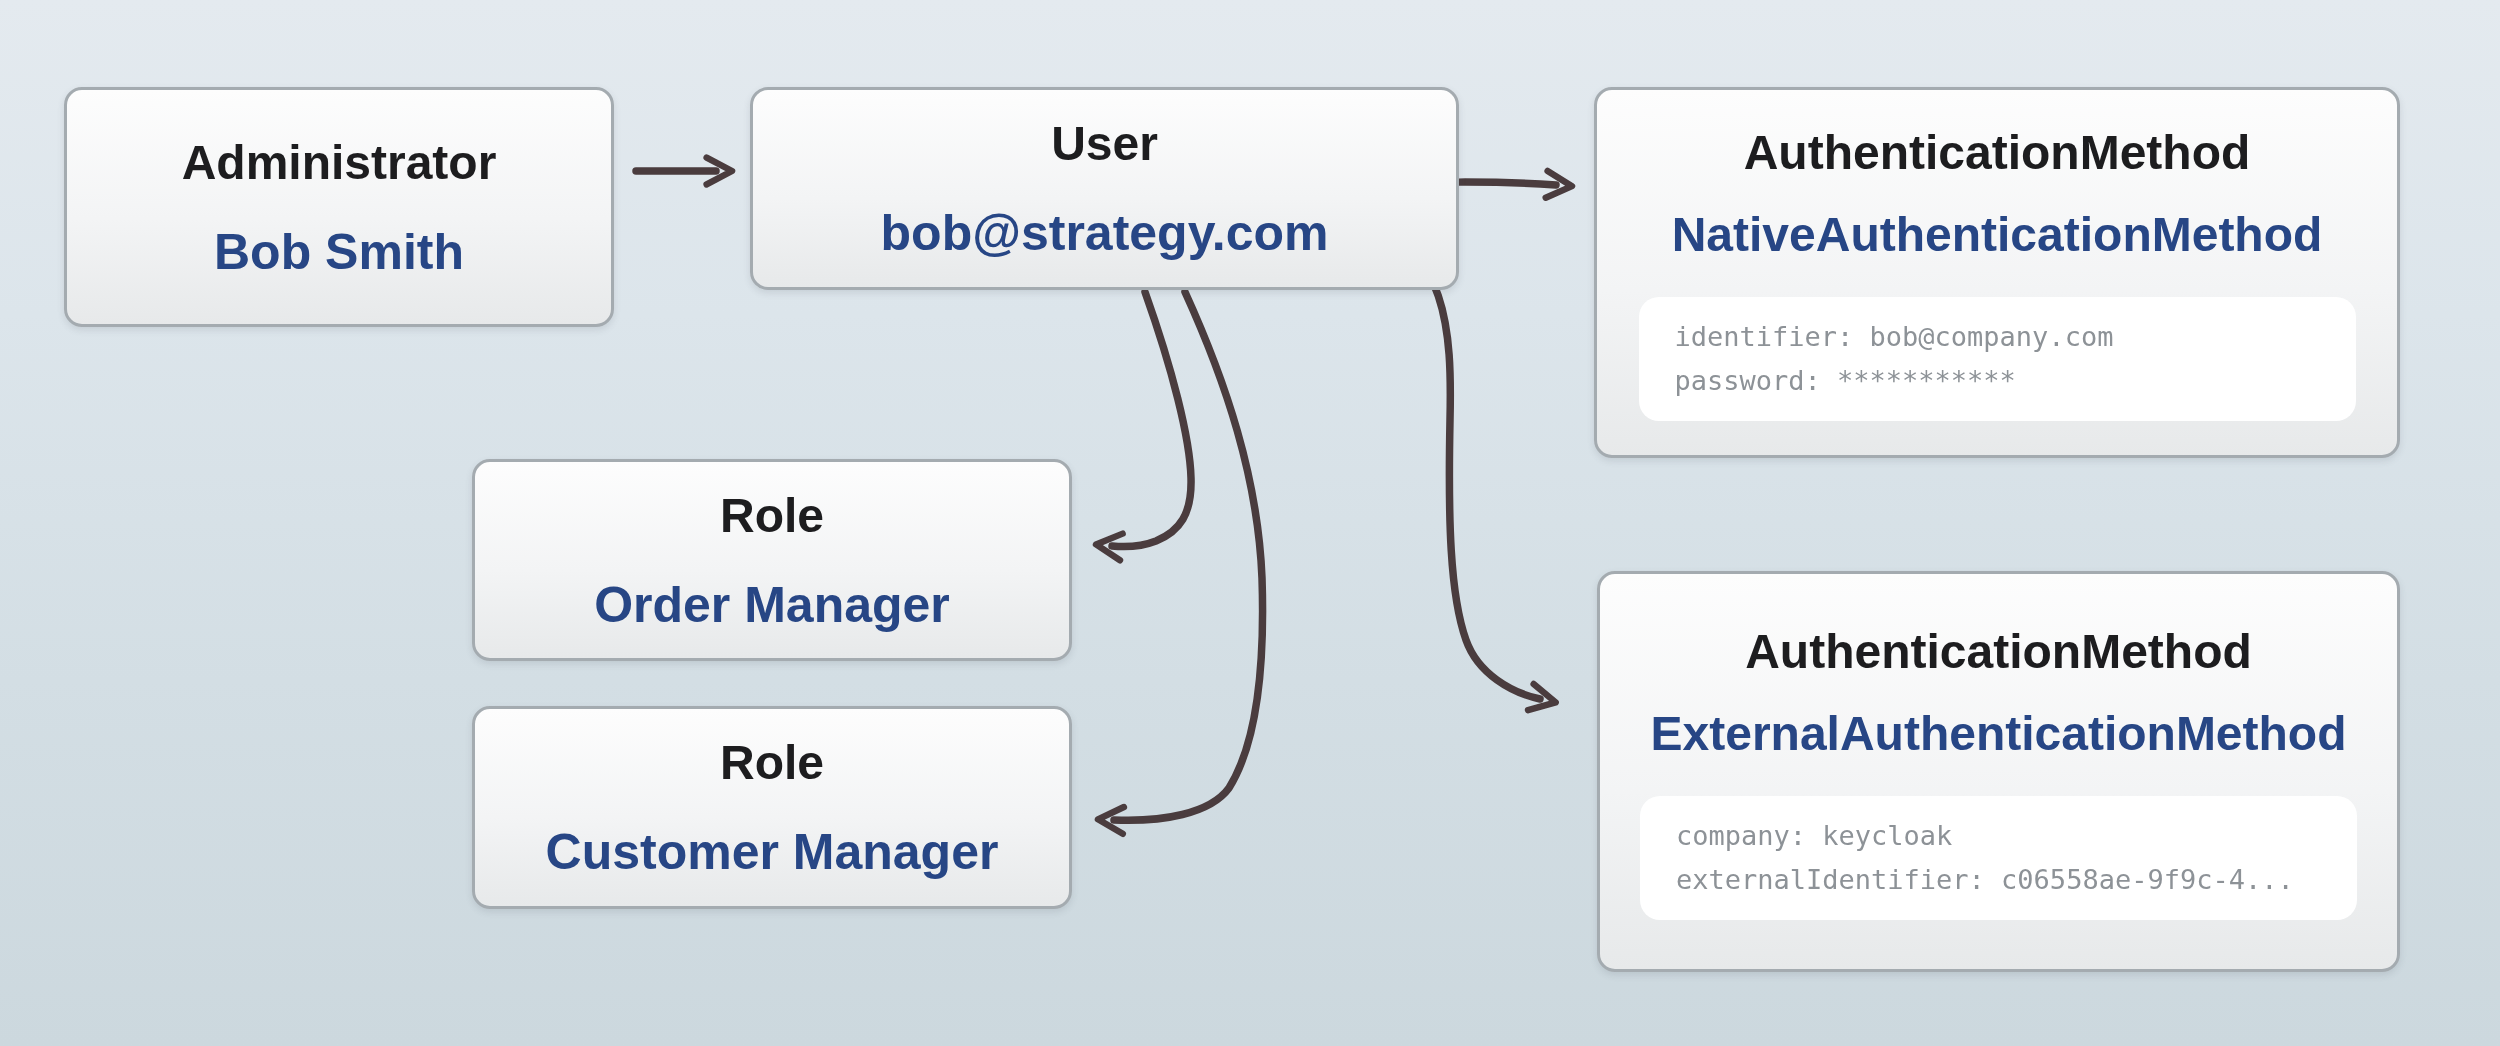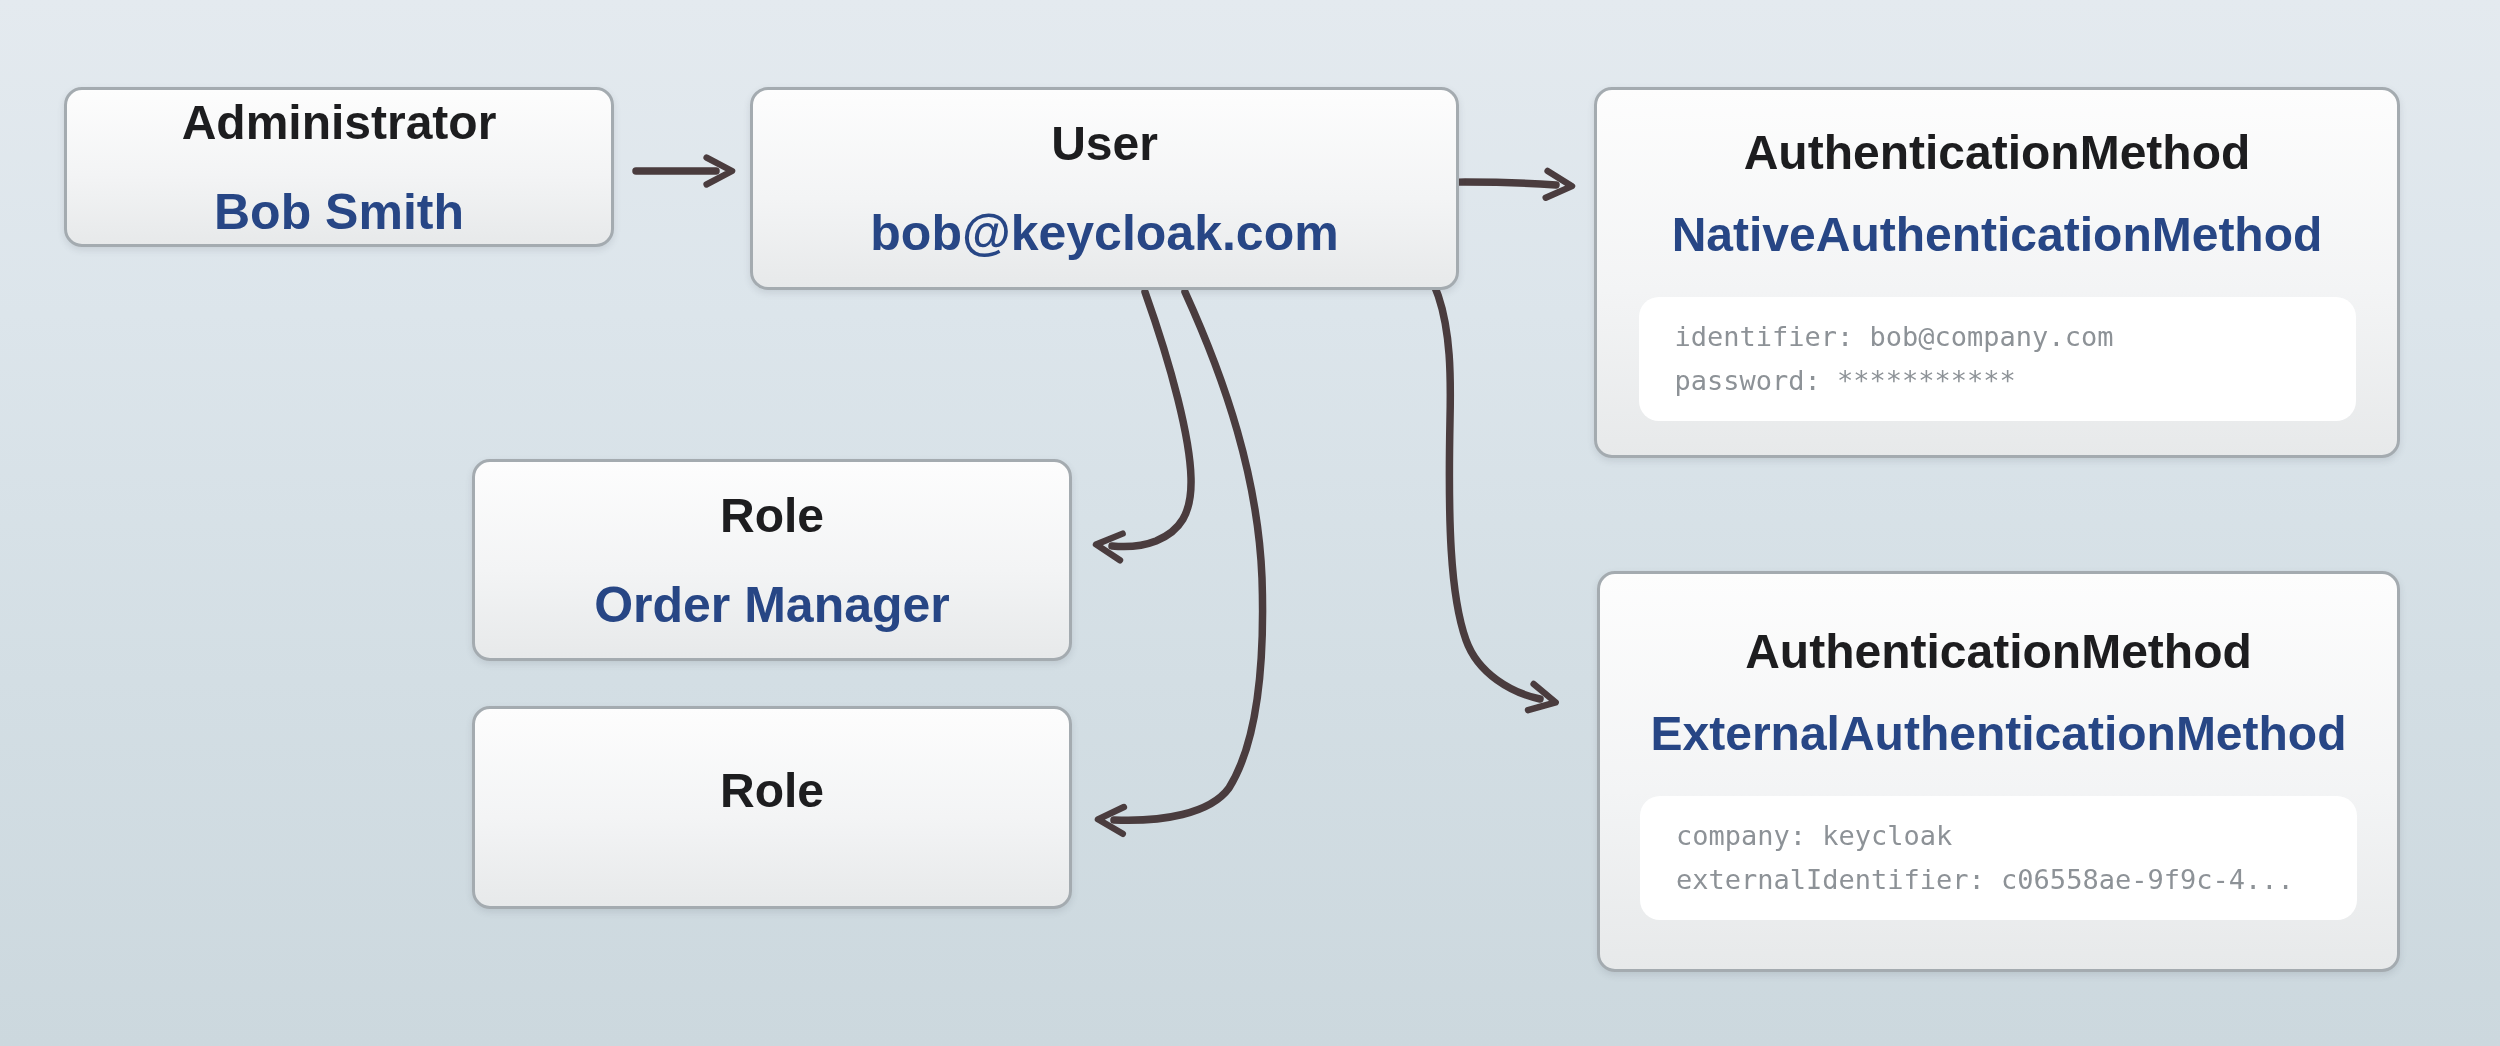--- a/index.html
+++ b/index.html
@@ -27,21 +27,21 @@
   .auth .value{font-size:48px;margin-bottom:34px;}
   .codeblock{
     background:#ffffff;border-radius:20px;
     width:717px;box-sizing:border-box;
     padding:18px 20px 18px 36px;
     font-family:"DejaVu Sans Mono", monospace;
     font-size:27px;line-height:44px;
     color:#8d9297;text-align:left;
     white-space:nowrap;overflow:hidden;
   }
-  #box-administrator{left:64px;top:87px;width:550px;height:160px;}
+  #box-administrator{left:64px;top:87px;width:550px;height:240px;}
   #box-user{left:750px;top:87px;width:709px;height:203px;}
   #box-native{left:1594px;top:87px;width:806px;height:371px;}
   #box-order{left:472px;top:459px;width:600px;height:202px;}
   #box-customer{left:472px;top:706px;width:600px;height:203px;}
   #box-external{left:1597px;top:571px;width:803px;height:401px;}
 </style>
 </head>
 <body>
 
 <div id="canvas">
@@ -61,39 +61,40 @@
     </g>
   </svg>
 
   <div class="box simple" id="box-administrator">
     <div class="title">Administrator</div>
     <div class="value">Bob Smith</div>
   </div>
 
   <div class="box simple" id="box-user">
     <div class="title">User</div>
-    <div class="value">bob@keycloak.com</div>
+    <div class="value">bob@strategy.com</div>
   </div>
 
   <div class="box auth" id="box-native">
     <div class="title">AuthenticationMethod</div>
     <div class="value">NativeAuthenticationMethod</div>
     <div class="codeblock">
       <div>identifier: bob@company.com</div>
       <div>password: ***********</div>
     </div>
   </div>
 
   <div class="box simple" id="box-order">
     <div class="title">Role</div>
     <div class="value">Order Manager</div>
   </div>
 
   <div class="box simple" id="box-customer">
     <div class="title">Role</div>
+    <div class="value">Customer Manager</div>
   </div>
 
   <div class="box auth" id="box-external">
     <div class="title">AuthenticationMethod</div>
     <div class="value">ExternalAuthenticationMethod</div>
     <div class="codeblock">
       <div>company: keycloak</div>
       <div>externalIdentifier: c06558ae-9f9c-4...</div>
     </div>
   </div>

